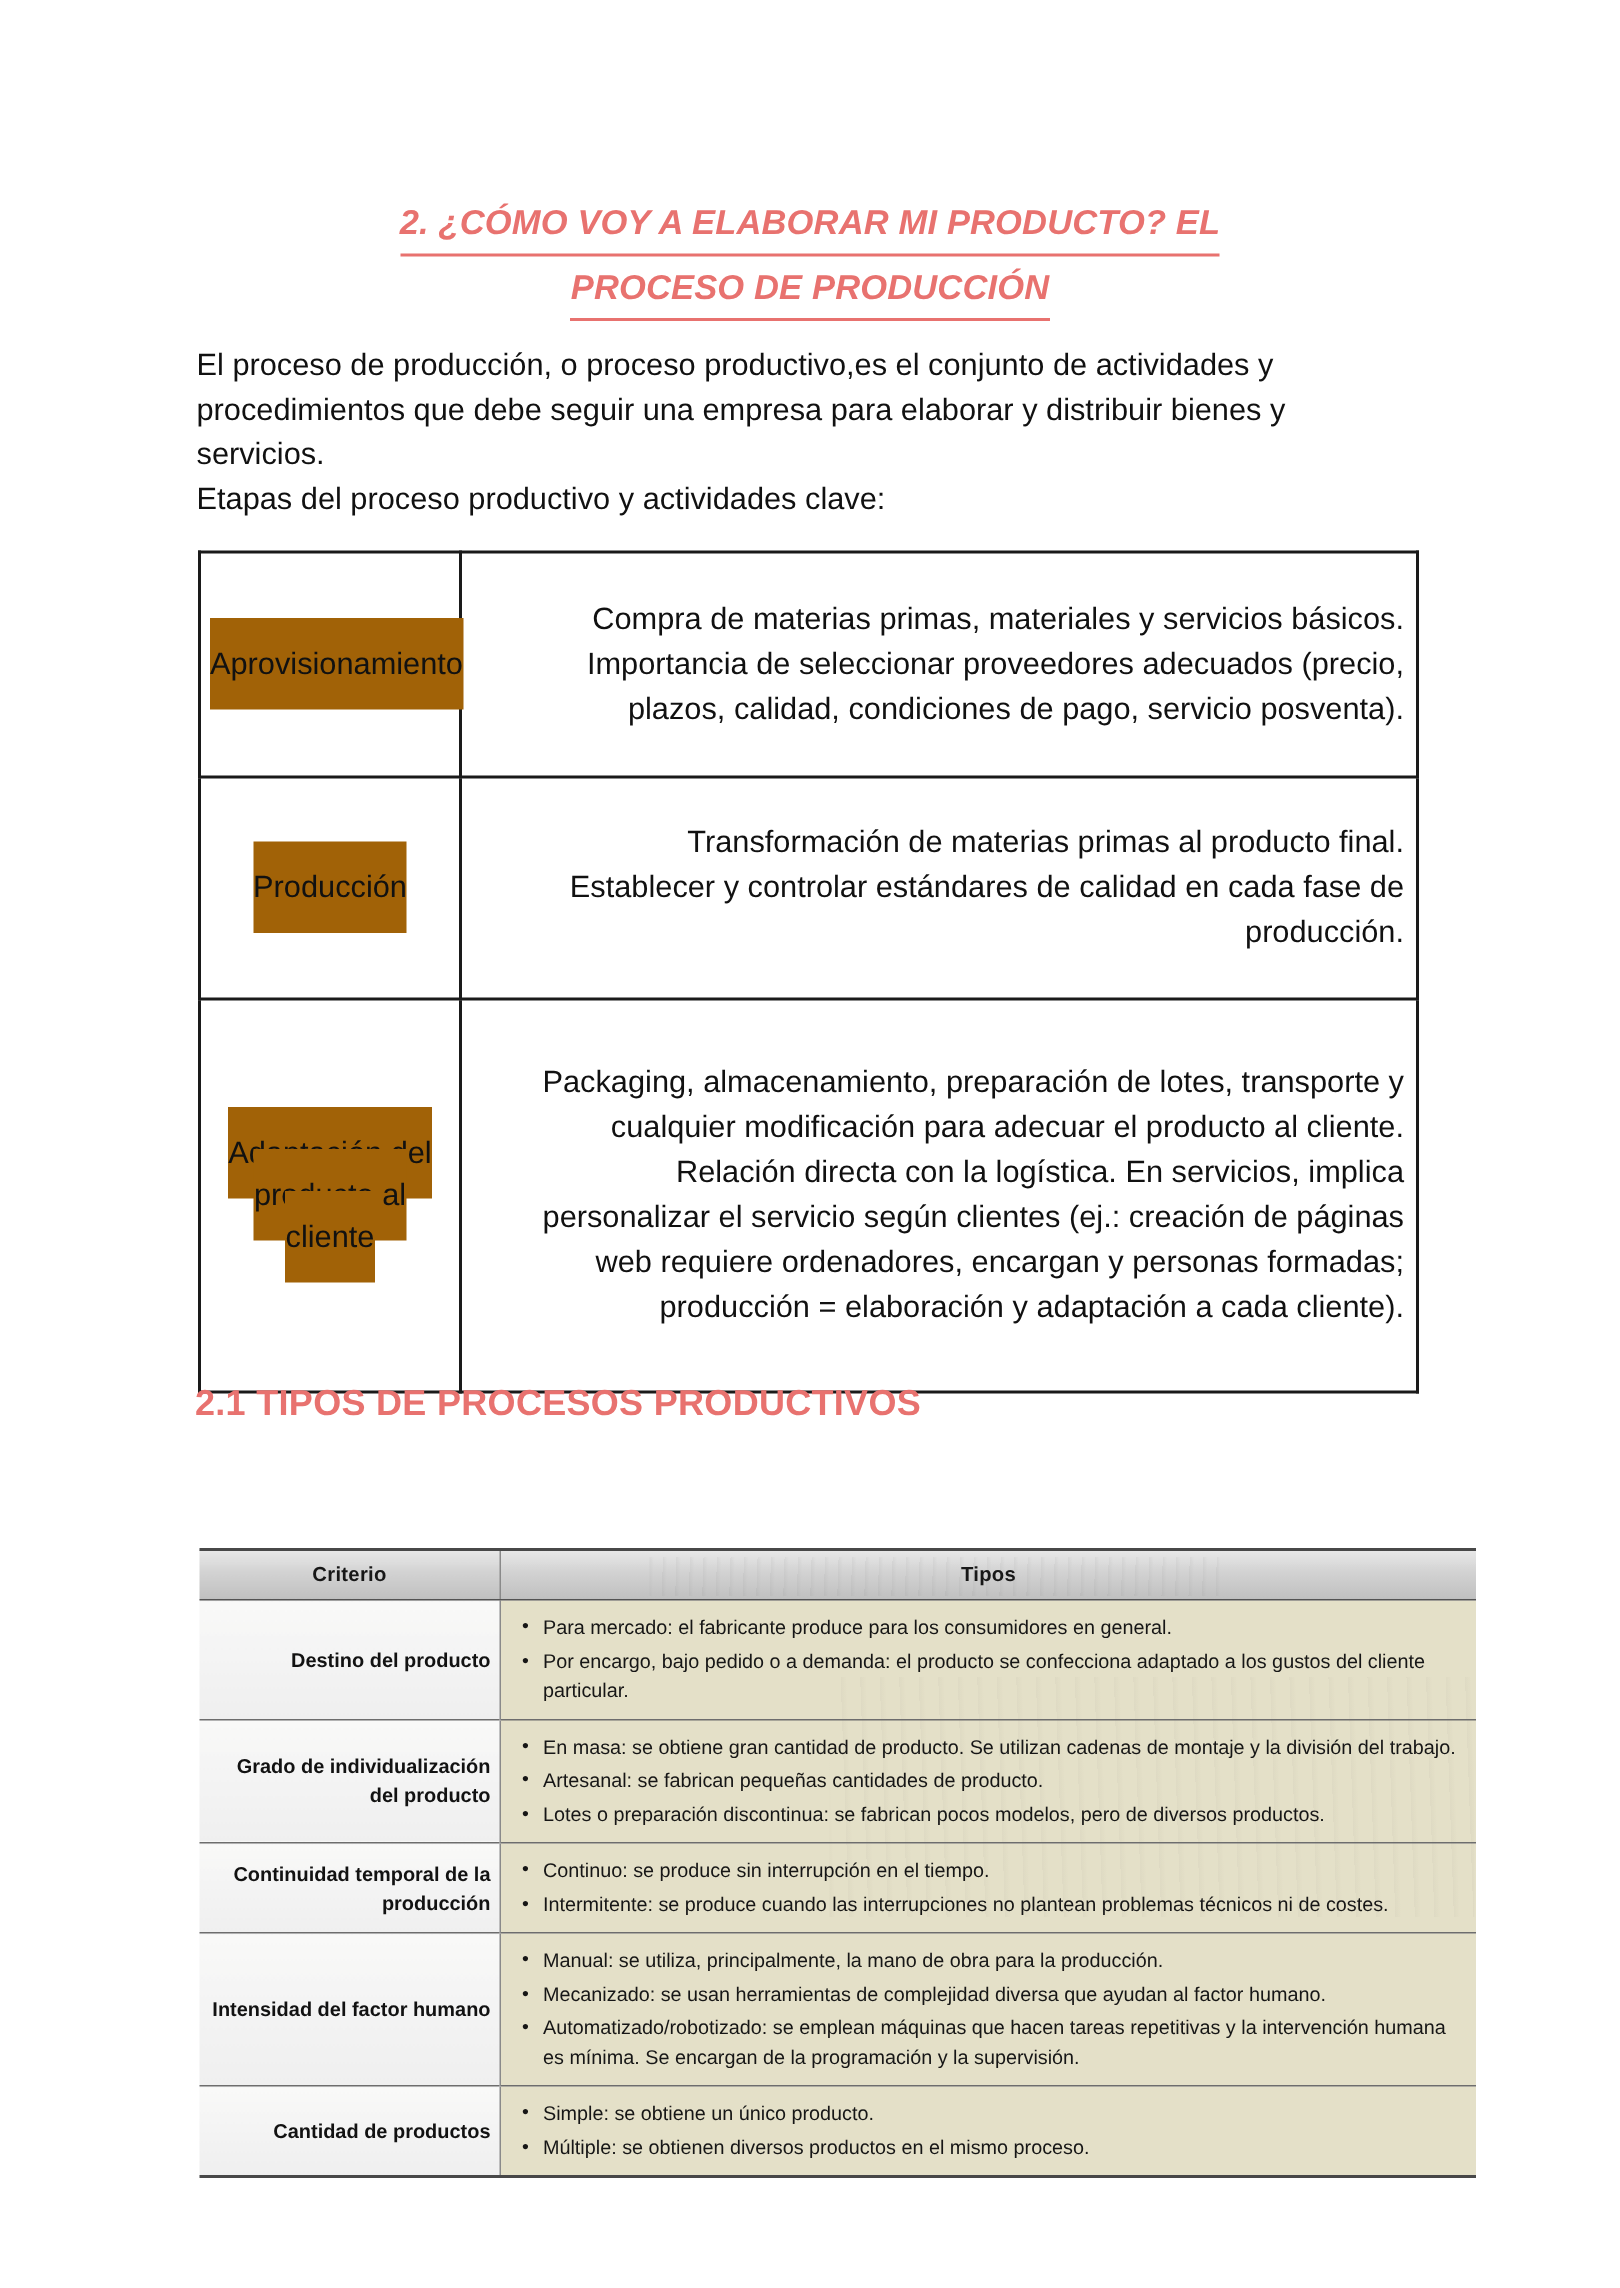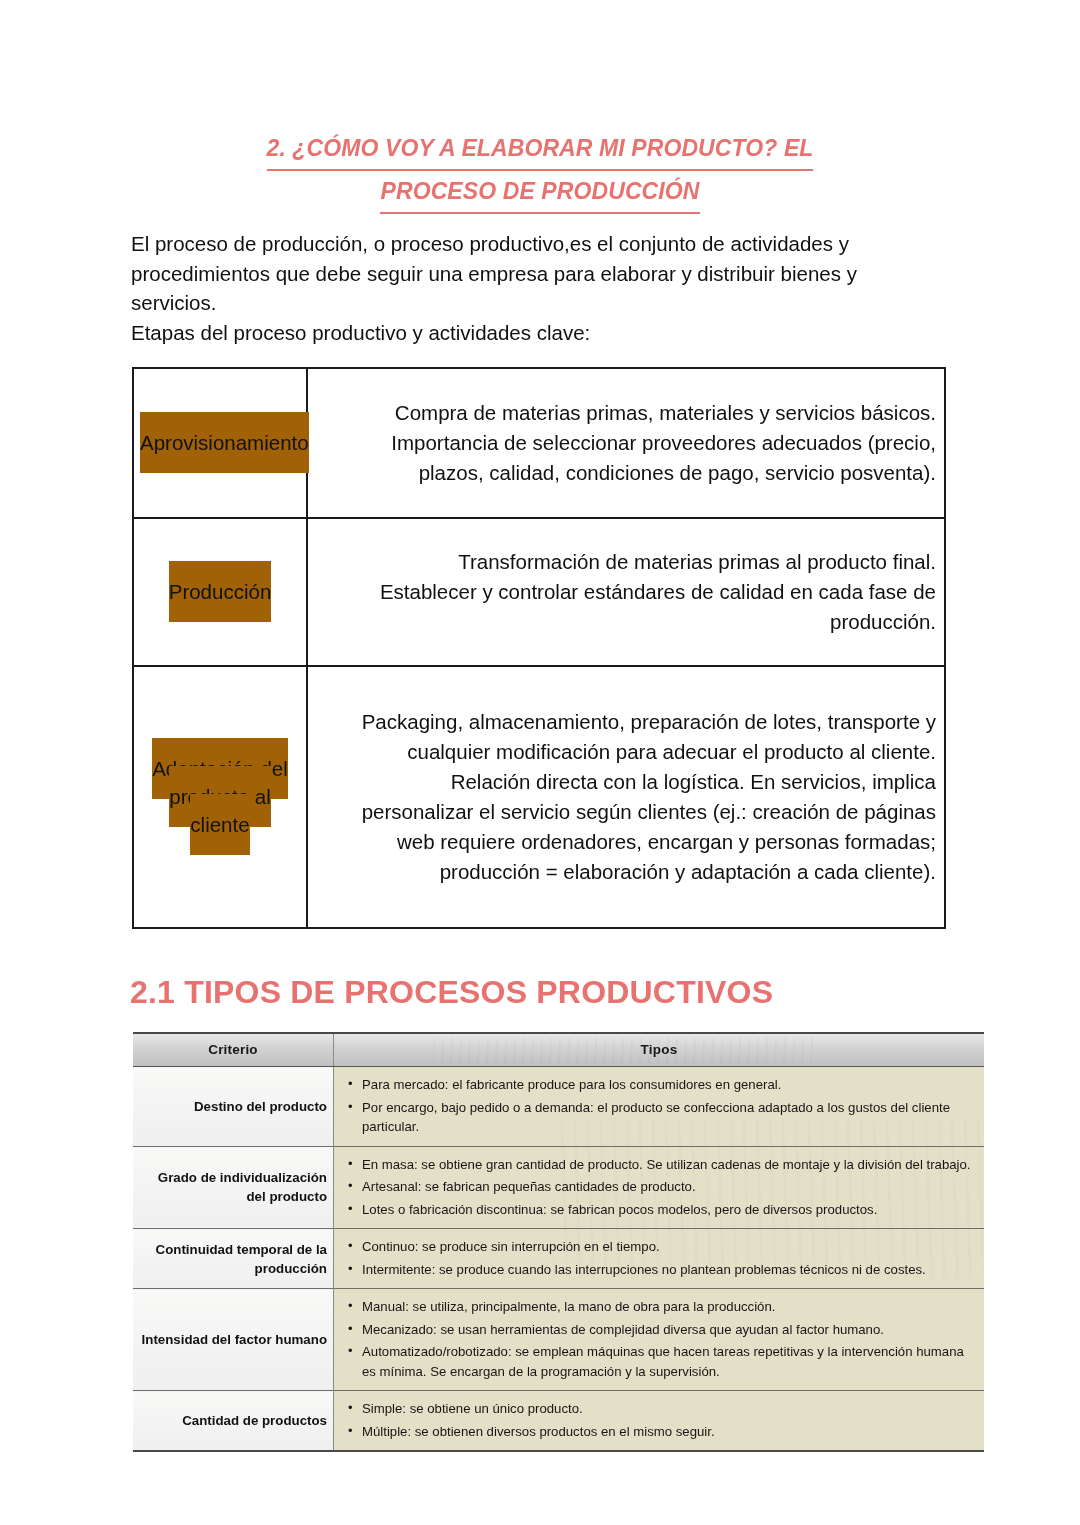--- a/index.html
+++ b/index.html
@@ -96,22 +96,22 @@
   .etapas-table .desc div { white-space: nowrap; text-align: right; }
 
   .row-1 { height: 150px; }
   .row-2 { height: 148px; }
   .row-3 { height: 262px; }
 
   
   .sub-heading {
     position: absolute;
     left: 130px;
-    top: 974px;
-    font-size: 32px;
+    top: 922px;
+    font-size: 24px;
     font-weight: bold;
     color: #e8726f;
     letter-spacing: 0.2px;
   }
 
   
   .scan {
     position: absolute;
     left: 133px;
     top: 1032px;
@@ -269,21 +269,21 @@
               <li>Por encargo, bajo pedido o a demanda: el producto se confecciona adaptado a los gustos del cliente particular.</li>
             </ul>
           </td>
         </tr>
         <tr>
           <td class="c-crit">Grado de individualización del producto</td>
           <td class="c-tipos">
             <ul>
               <li>En masa: se obtiene gran cantidad de producto. Se utilizan cadenas de montaje y la división del trabajo.</li>
               <li>Artesanal: se fabrican pequeñas cantidades de producto.</li>
-              <li>Lotes o fabricación discontinua: se fabrican pocos modelos, pero de diversos productos.</li>
+              <li>Lotes o preparación discontinua: se fabrican pocos modelos, pero de diversos productos.</li>
             </ul>
           </td>
         </tr>
         <tr>
           <td class="c-crit">Continuidad temporal de la producción</td>
           <td class="c-tipos">
             <ul>
               <li>Continuo: se produce sin interrupción en el tiempo.</li>
               <li>Intermitente: se produce cuando las interrupciones no plantean problemas técnicos ni de costes.</li>
             </ul>
@@ -297,21 +297,21 @@
               <li>Mecanizado: se usan herramientas de complejidad diversa que ayudan al factor humano.</li>
               <li>Automatizado/robotizado: se emplean máquinas que hacen tareas repetitivas y la intervención humana es mínima. Se encargan de la programación y la supervisión.</li>
             </ul>
           </td>
         </tr>
         <tr>
           <td class="c-crit">Cantidad de productos</td>
           <td class="c-tipos">
             <ul>
               <li>Simple: se obtiene un único producto.</li>
-              <li>Múltiple: se obtienen diversos productos en el mismo seguir.</li>
+              <li>Múltiple: se obtienen diversos productos en el mismo proceso.</li>
             </ul>
           </td>
         </tr>
       </tbody>
     </table>
   </div>
 
 </div>
 
 </body></html>

